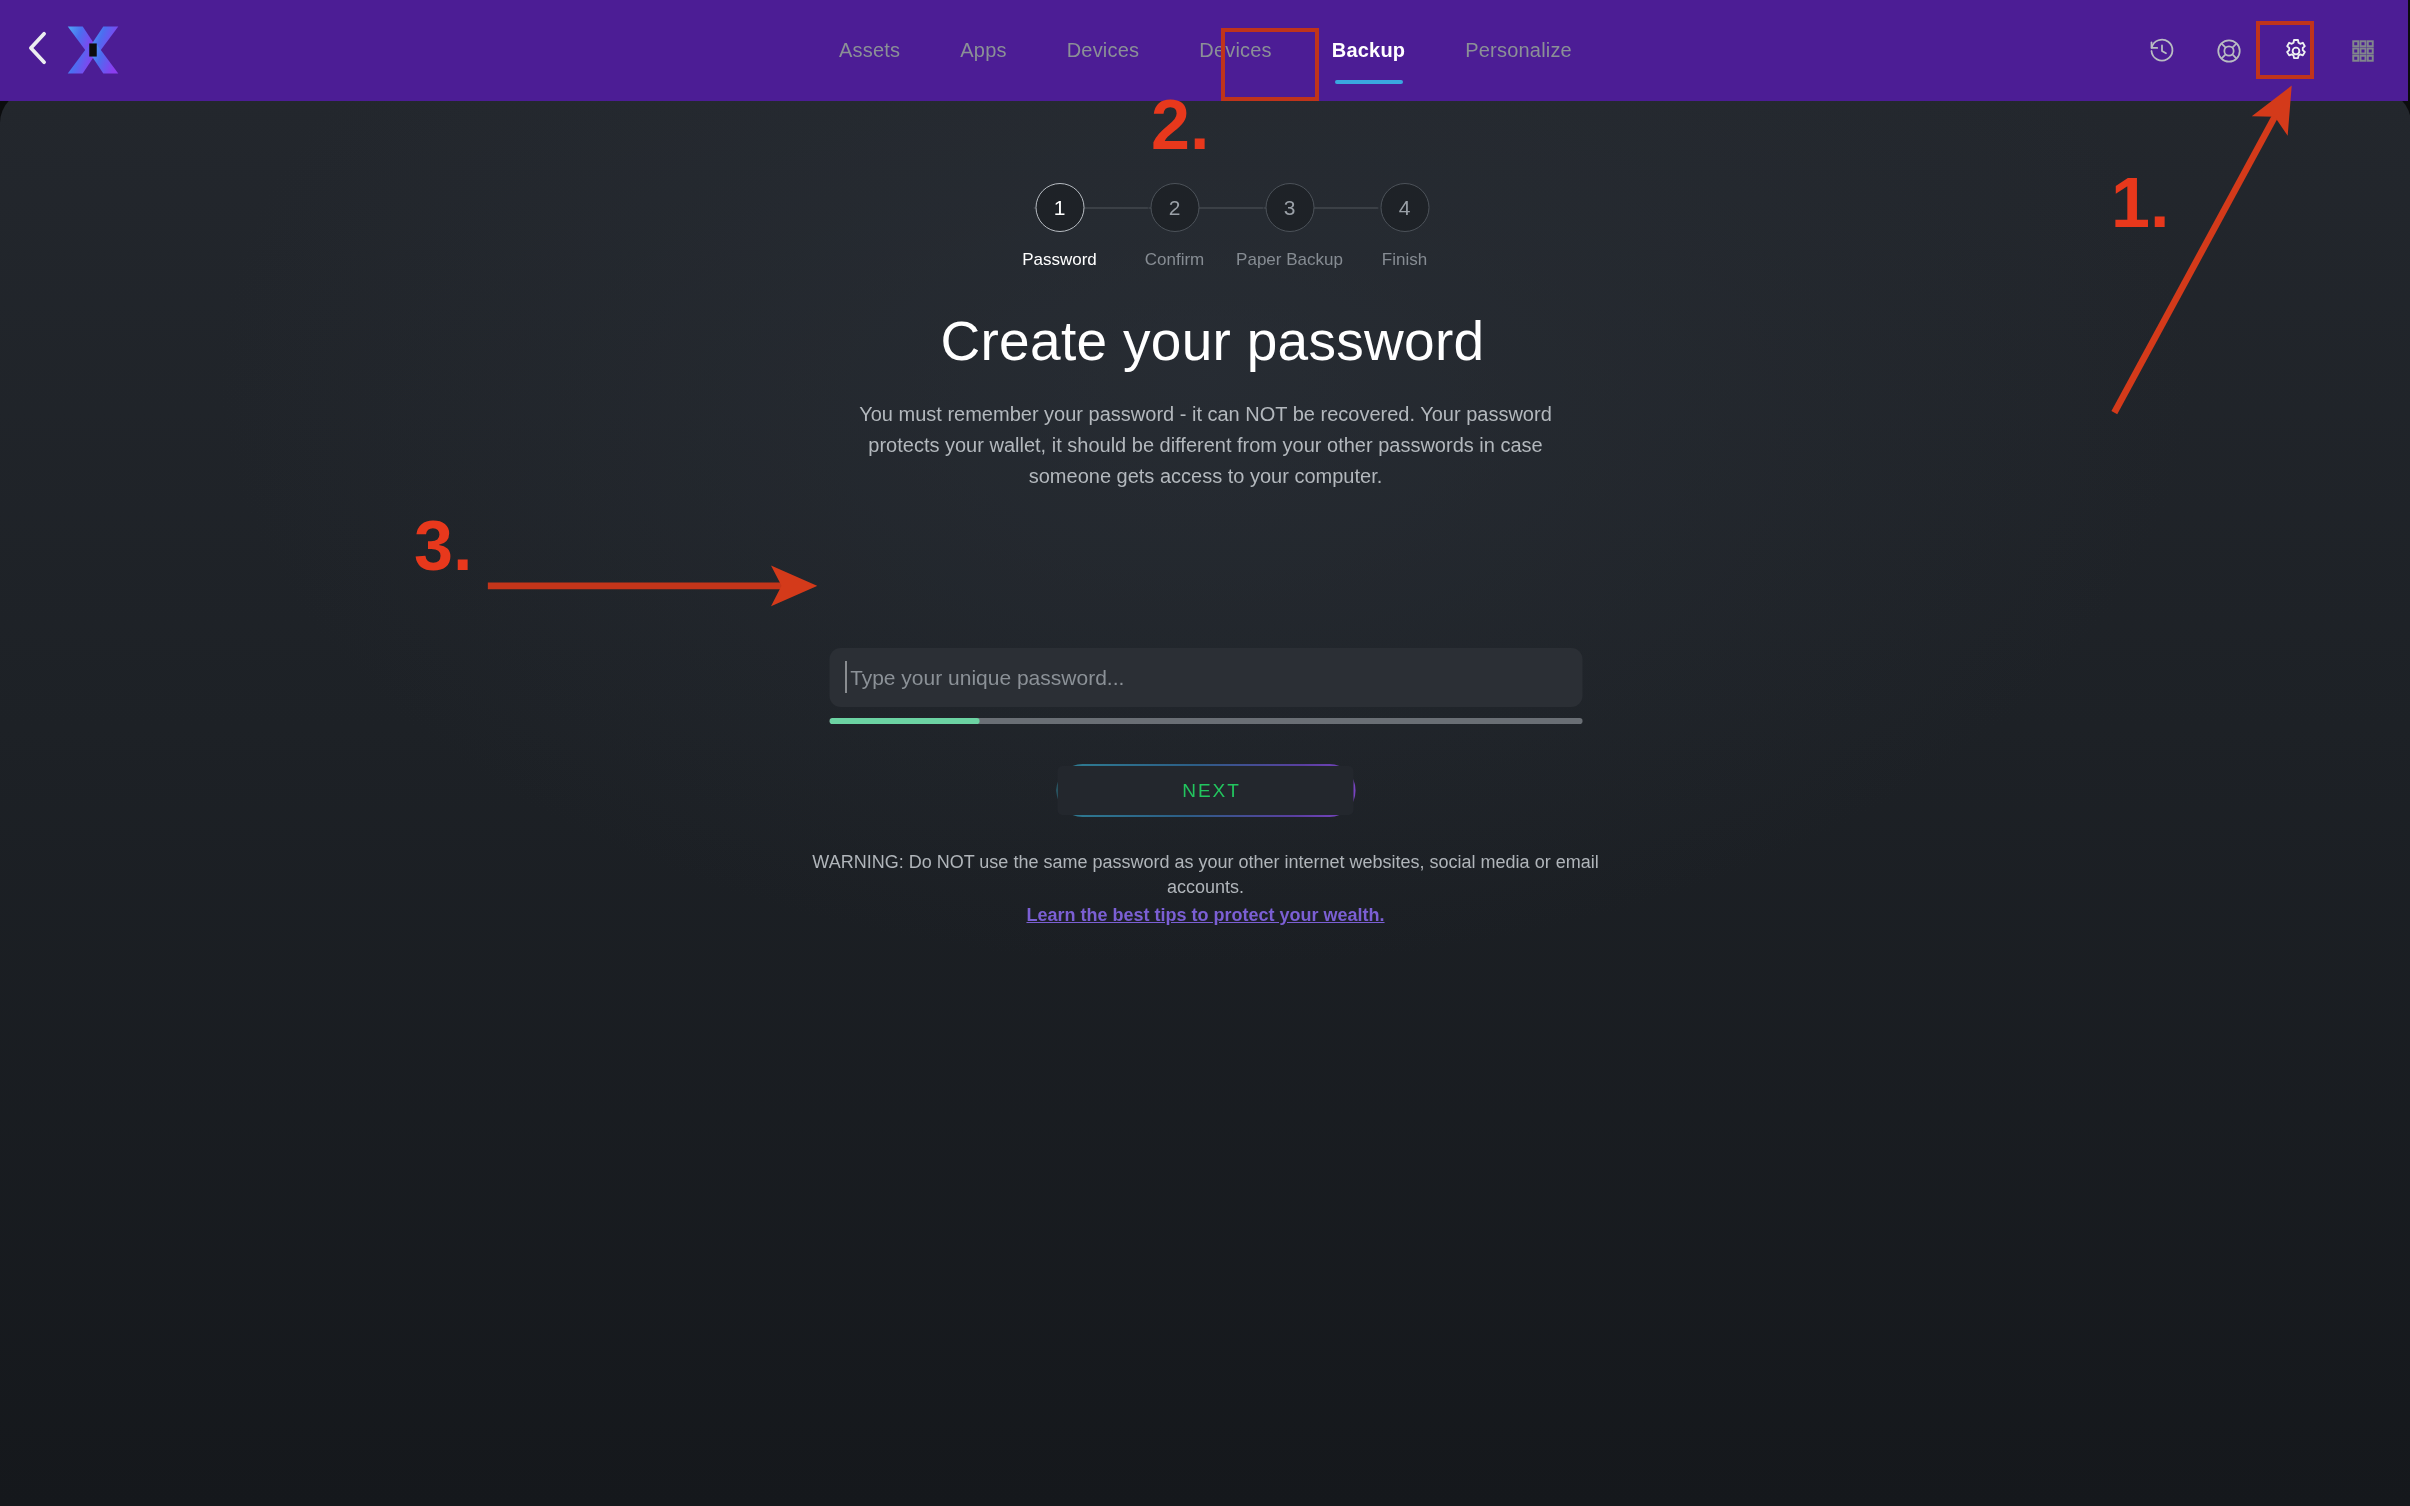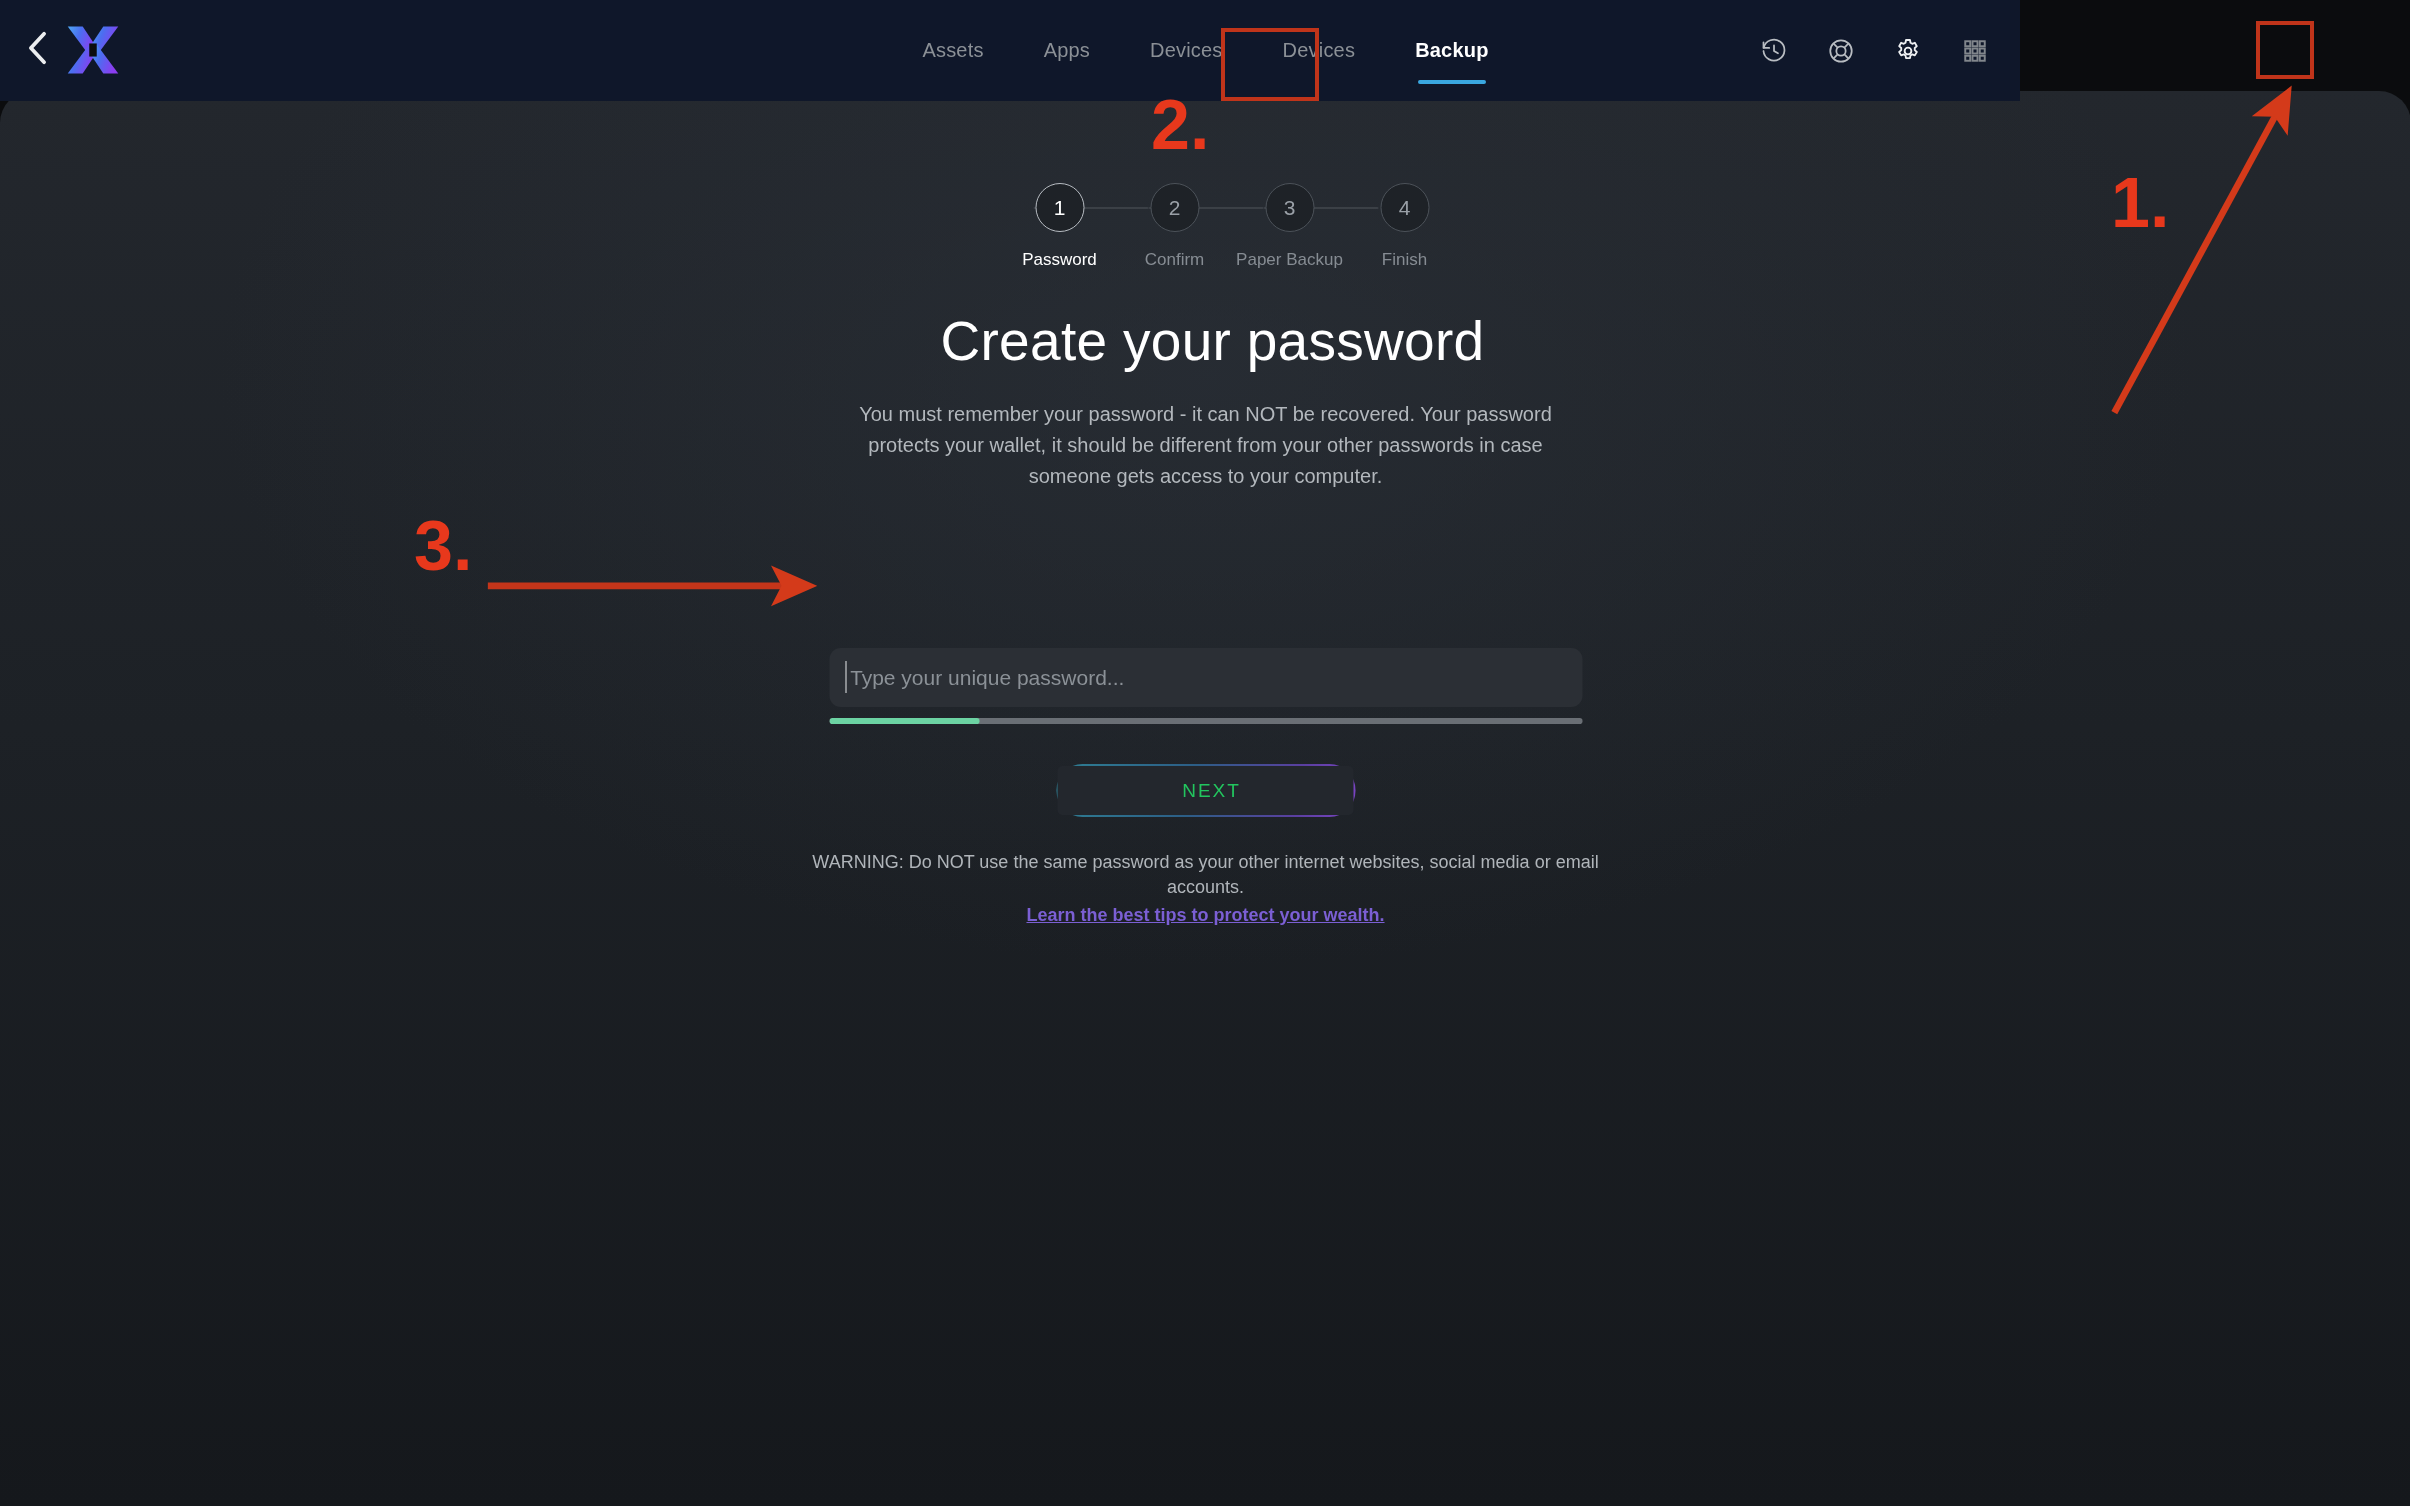--- a/index.html
+++ b/index.html
@@ -11,22 +11,22 @@
   }
   #app {
     position:relative;
     width:2411px; height:1507px;
     background:#0b0c0e;
   }
 
   
   #header {
     position:absolute; left:0; top:0;
-    width:2020px; height:101px;
-    background:#0f172a;
+    width:2408px; height:101px;
+    background:#4c1d95;
     z-index:10;
   }
   #back-btn {
     position:absolute; left:17px; top:28px;
     width:41px; height:43px;
     display:flex; align-items:center; justify-content:center;
     cursor:pointer;
   }
   #logo {
     position:absolute; left:64px; top:21px;
@@ -266,20 +266,23 @@
       <div class="nav-item">
         <span>Devices</span>
       </div>
       <div class="nav-item">
         <span>Devices</span>
       </div>
       <div class="nav-item active">
         <span>Backup</span>
         <span class="nav-underline" style="background: rgb(58, 167, 224);"></span>
       </div>
+      <div class="nav-item">
+        <span>Personalize</span>
+      </div>
     </nav>
 
     <div id="header-icons">
       <div class="hicon">
         <svg width="28" height="28" viewBox="0 0 24 24" fill="none" stroke="#b9bdc2" stroke-width="1.5" stroke-linecap="round" stroke-linejoin="round">
           <path d="M3.2 9.2A9 9 0 1 1 3 12"></path>
           <polyline points="3,4.5 3,9.4 7.9,9.4"></polyline>
           <polyline points="12,7.2 12,12 15.4,14"></polyline>
         </svg>
       </div>

